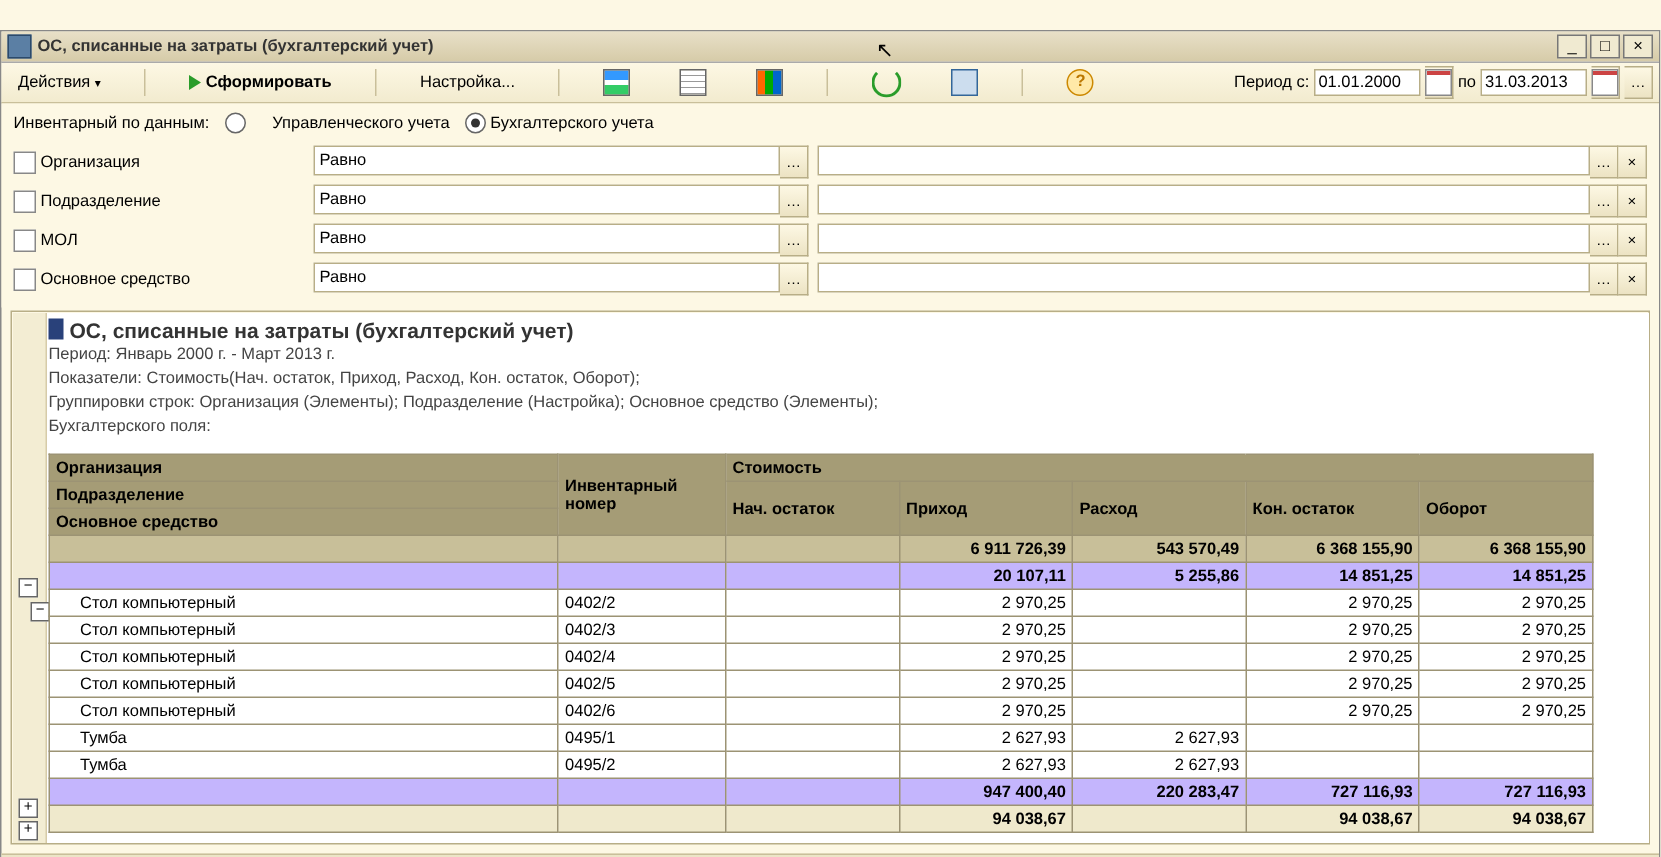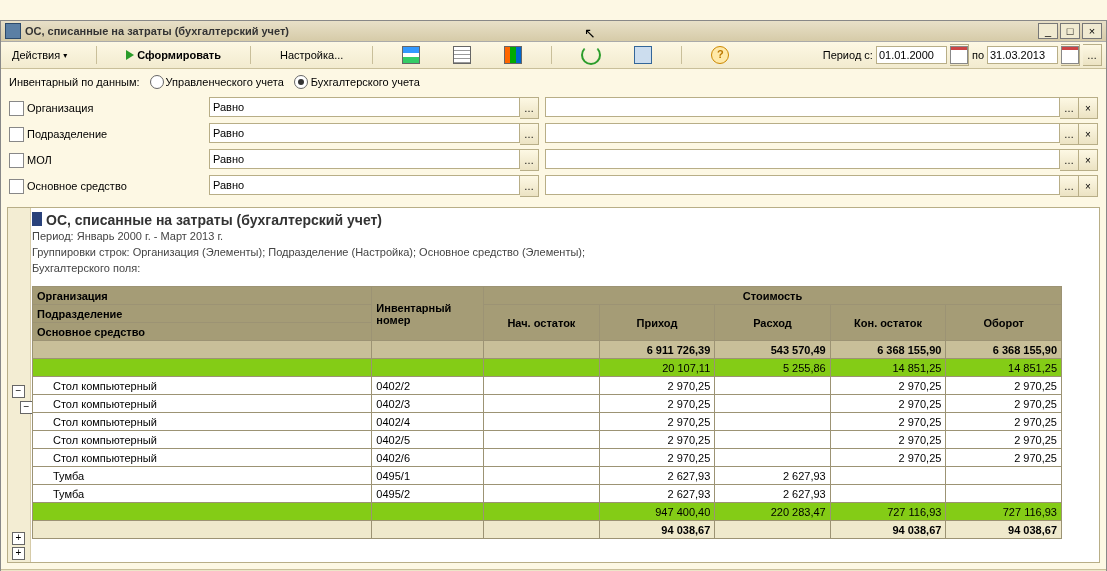--- a/index.html
+++ b/index.html
@@ -36,24 +36,24 @@
 .radio.sel::after{content:"";width:6px;height:6px;background:#333;border-radius:50%;}
 .report-wrap{flex:1;margin:2px 6px 6px 6px;border:1px solid #b8ae87;background:#fff;overflow:auto;position:relative;}
 .report-inner{padding:4px 4px 4px 24px;position:relative;}
 .tree-gutter{position:absolute;left:0;top:0;width:22px;height:100%;background:#f3edd3;border-right:1px solid #d6cba8;}
 .tree-btn{position:absolute;left:4px;width:11px;height:11px;border:1px solid #666;background:#fff;font-size:10px;line-height:9px;text-align:center;cursor:pointer;}
 .rtitle{font-weight:bold;font-size:14px;color:#333;}
 .rinfo{color:#444;font-size:11px;line-height:16px;margin-bottom:10px;}
 table.rep{border-collapse:collapse;width:1030px;}
 table.rep th,table.rep td{border:1px solid #9c9374;padding:1px 4px;font-size:11px;height:15px;}
 table.rep th{background:#a59c76;color:#000;font-weight:bold;text-align:left;}
-table.rep th.c{text-align:center;}
+table.rep th.c{}
 .num{text-align:right;}
 tr.total td{background:#c8bf99;font-weight:bold;}
-tr.sub td{background:#84cc16;font-weight:normal;}
+tr.sub td{background:#c4b5fd;font-weight:bold;}
 tr.sub2 td{background:#efe9cc;font-weight:bold;}
 .hscroll{height:16px;background:#ece5c7;border-top:1px solid #c9bf9a;position:relative;}
 .hscroll .thumb{position:absolute;left:16px;top:2px;height:12px;width:400px;background:linear-gradient(#fdf9e8,#d8cfa8);border:1px solid #aaa;border-radius:2px;}
 .hscroll .arr{position:absolute;top:1px;width:14px;height:14px;background:#f0ead1;border:1px solid #aaa;text-align:center;line-height:12px;font-size:9px;}
 .cursor-icon{position:absolute;left:583px;top:4px;font-size:14px;color:#000;pointer-events:none;}
 </style>
 </head>
 <body>
 <div class="window">
 <div class="titlebar">
@@ -112,21 +112,21 @@
     <span class="tbtn2">
           <span class="icon16 i-cal"></span>
         </span>
     <span class="tbtn2">…</span>
   </div>
 </div>
 
 <div class="filters">
   <div class="radio-row">
     <span>Инвентарный по данным:</span>
-    <span style="display:flex;align-items:center;gap:2px;">
+    <span style="display:flex;align-items:center;gap:18px;">
           <span class="radio"></span>
           <span>Управленческого учета</span>
         </span>
     <span style="display:flex;align-items:center;gap:3px;">
           <span class="radio sel"></span>
           <span>Бухгалтерского учета</span>
         </span>
   </div>
   <div id="filter-rows">
         <div class="frow">
@@ -201,20 +201,21 @@
         <div class="tree-btn" style="top:339px;left:4px">+</div>
         <div class="tree-btn" style="top:354px;left:4px">+</div>
       </div>
   <div class="report-inner">
     <div style="display:flex;align-items:flex-start;">
       <span style="width:10px;height:14px;background:#29417a;margin-right:4px;"></span>
       <span class="rtitle">ОС, списанные на затраты (бухгалтерский учет)</span>
     </div>
     <div class="rinfo">
       <div>Период: Январь 2000 г. - Март 2013 г.</div>
+      <div>Показатели: Стоимость(Нач. остаток, Приход, Расход, Кон. остаток, Оборот);</div>
       <div>Группировки строк: Организация (Элементы); Подразделение (Настройка); Основное средство (Элементы);</div>
       <div>Бухгалтерского поля:</div>
     </div>
     <table class="rep">
       <thead id="thead">
             <tr>
               <th style="width:350px">Организация</th>
 <th rowspan="3" style="width:105px">Инвентарный номер</th>
 <th colspan="5" class="c">Стоимость</th>
             </tr>

